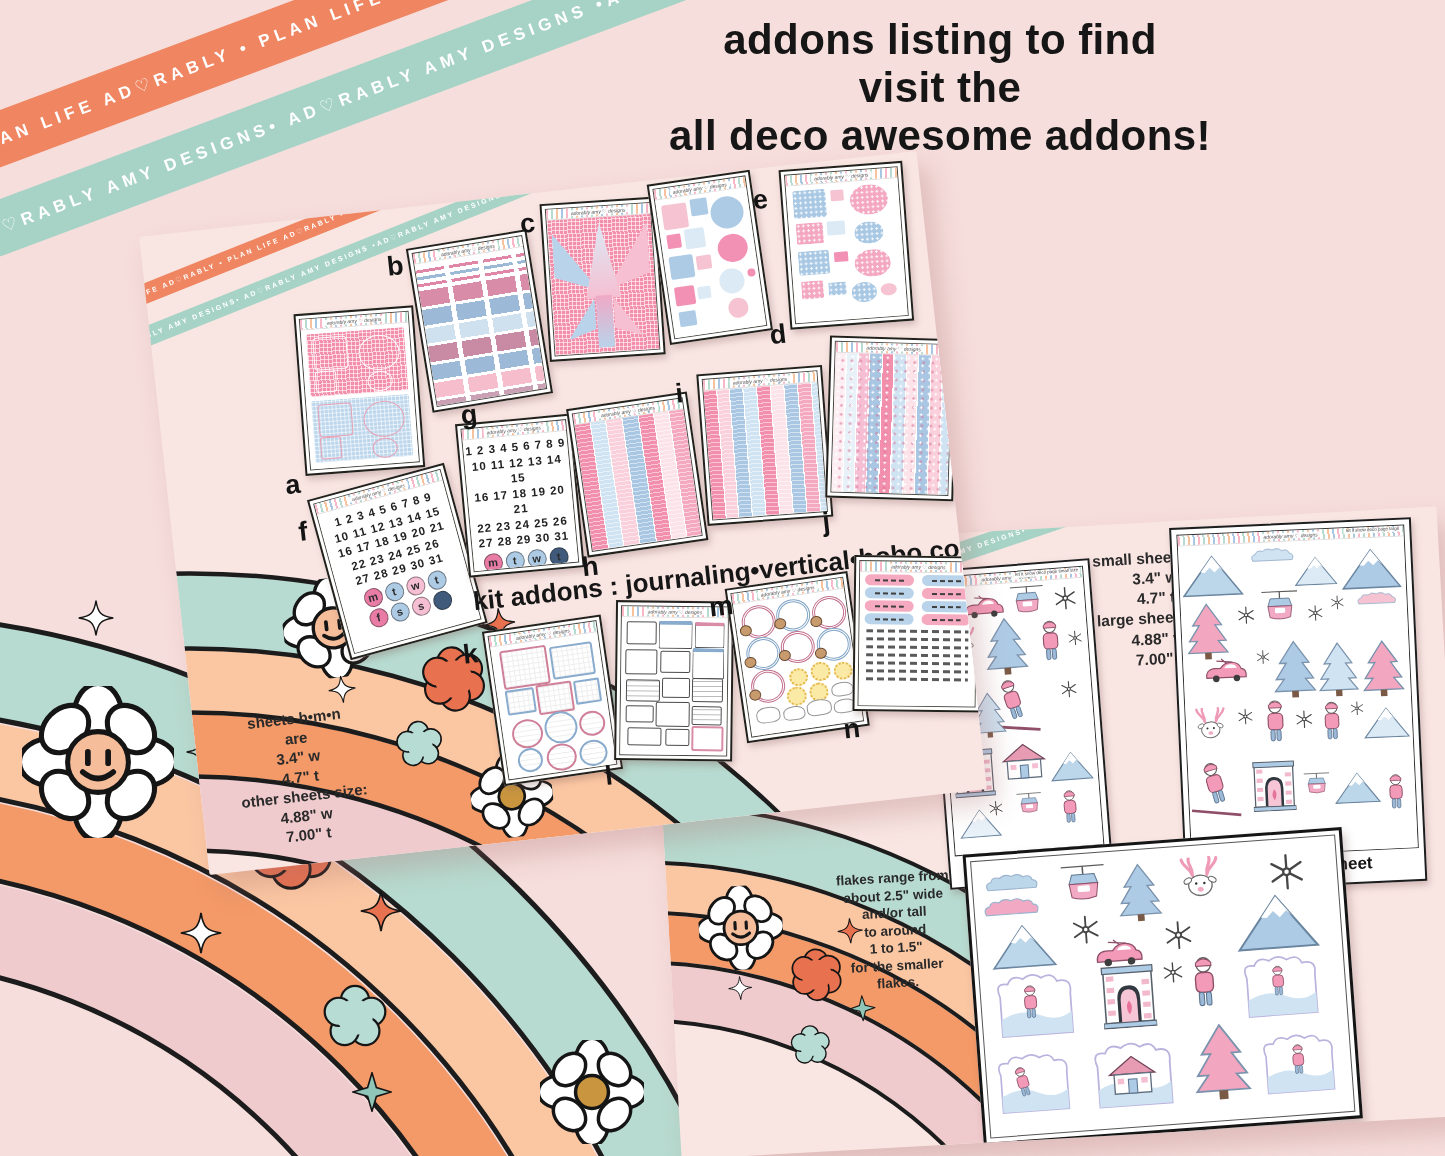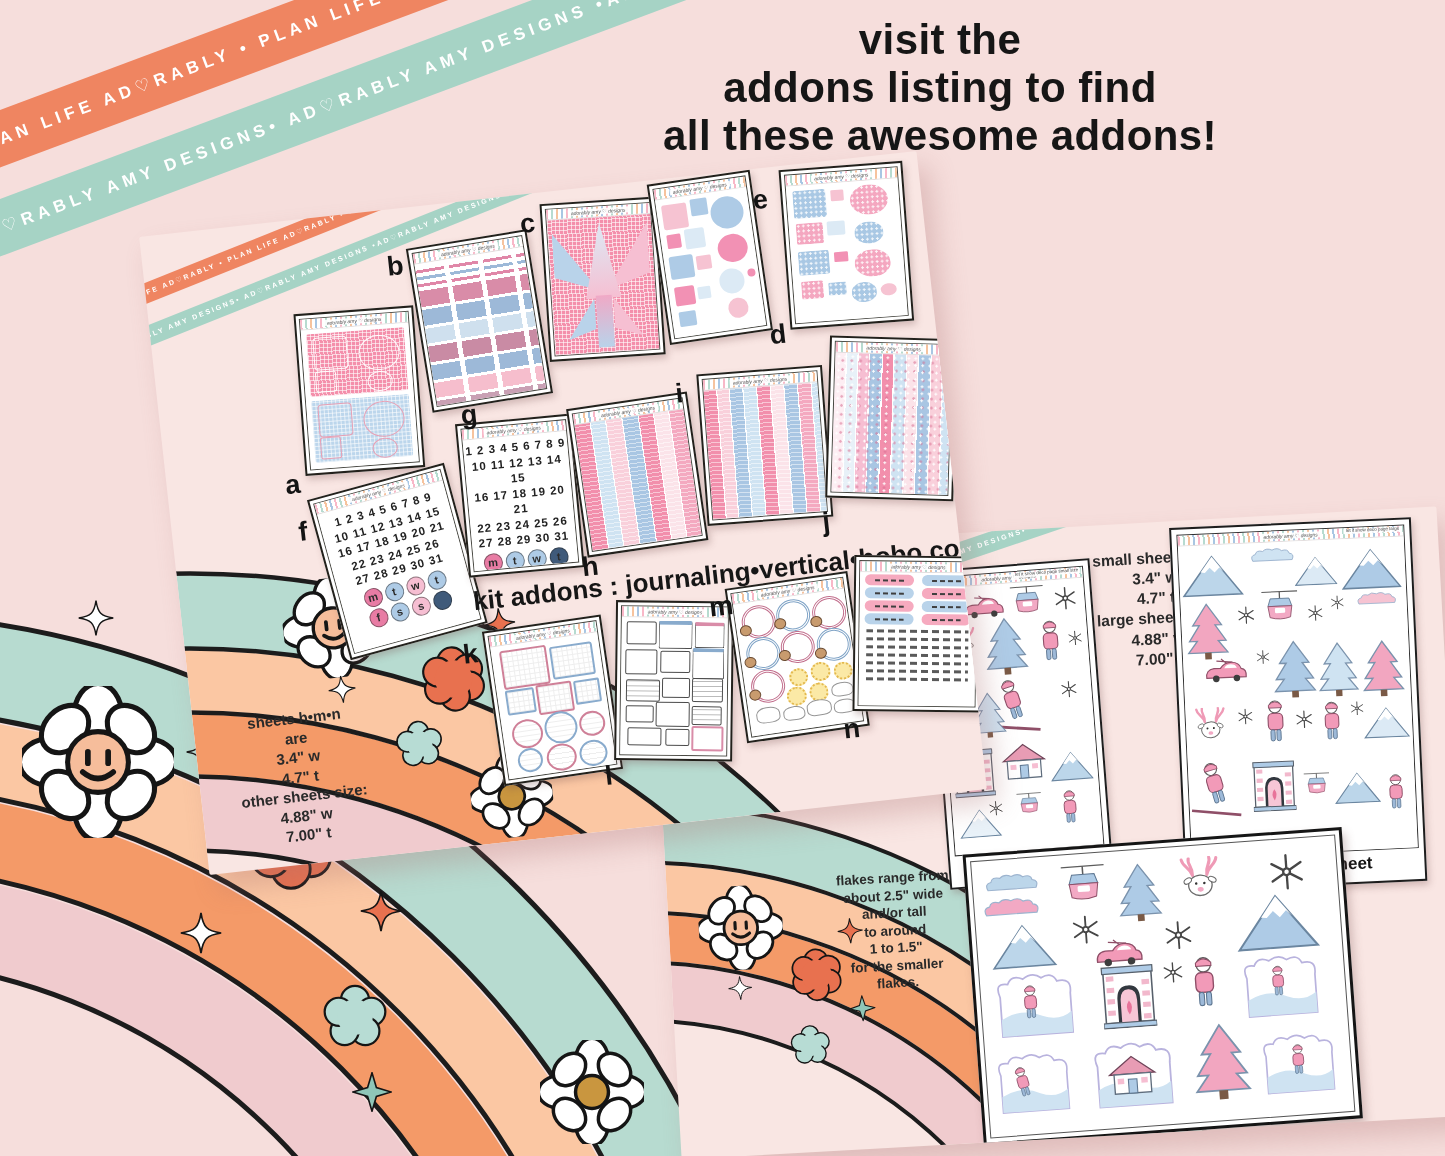--- a/index.html
+++ b/index.html
@@ -279,23 +279,23 @@
   </svg>
 
   <div class="ribbon orange" style="left:-30px;top:123px;width:780px;transform:rotate(-20.5deg);">
     <span>PLAN LIFE AD♡RABLY • PLAN LIFE AD♡RABLY • PLAN LIFE AD♡RABLY •</span>
   </div>
   <div class="ribbon teal" style="left:-30px;top:212px;width:820px;transform:rotate(-20.5deg);">
     <span>AD♡RABLY AMY DESIGNS• AD♡RABLY AMY DESIGNS •AD♡RABLY AMY DESIGNS•</span>
   </div>
 
   <div class="heading">
+    <div>addons listing to find</div>
     <div>visit the</div>
-    <div>addons listing to find</div>
-    <div>all these awesome addons!</div>
+    <div>all deco awesome addons!</div>
   </div>
 
   <svg class="card-rainbow" width="1445" height="1156" viewBox="0 0 1445 1156">
     <g fill="none">
       <circle cx="-150" cy="1560" r="900" stroke="#b7dbd0" stroke-width="94"></circle>
       <circle cx="-150" cy="1560" r="812" stroke="#fbc7a3" stroke-width="74"></circle>
       <circle cx="-150" cy="1560" r="733" stroke="#f49a68" stroke-width="76"></circle>
       <circle cx="-150" cy="1560" r="646" stroke="#f0cbce" stroke-width="90"></circle>
       <g stroke="#1c1c1c" stroke-width="5">
         <circle cx="-150" cy="1560" r="947"></circle>

